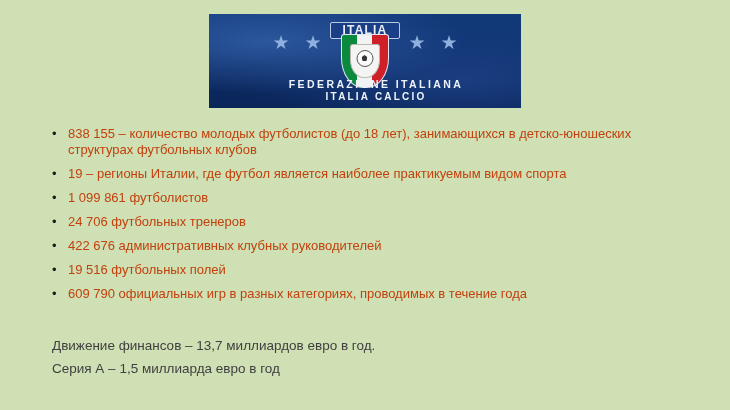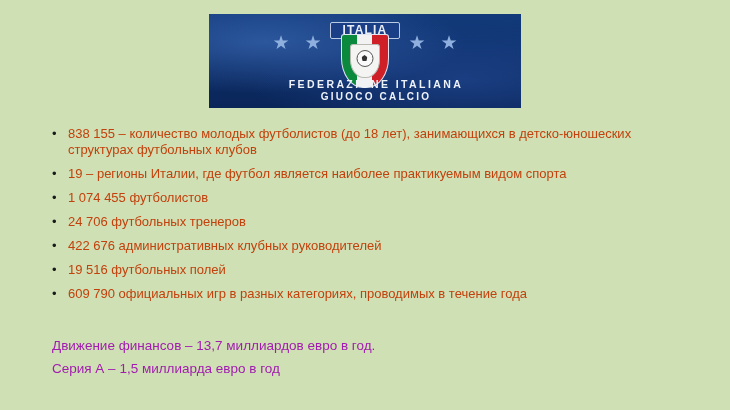--- a/index.html
+++ b/index.html
@@ -171,21 +171,21 @@
     line-height: 16px;
     color: #1a1a1a;
   }
   .footer {
     position: absolute;
     left: 52px;
     top: 334px;
     width: 640px;
     font-size: 13.5px;
     line-height: 23px;
-    color: #a21caf;
+    color: #404040;
   }
 </style>
 </head>
 <body>
 
 <div class="slide">
 
   <div class="banner">
     <div class="sheen"></div>
 
@@ -208,28 +208,28 @@
       <div class="crest-ribbon">ITALIA</div>
       <div class="crest-shield">
         <div class="crest-inner">
           <div class="crest-ball"></div>
         </div>
       </div>
     </div>
 
     <div class="banner-text">
       <div class="banner-line1">FEDERAZIONE  ITALIANA</div>
-      <div class="banner-line2">GIUOCO  CALCIO</div>
+      <div class="banner-line2">ITALIA  CALCIO</div>
     </div>
   </div>
 
   <div class="bullets">
     <div class="bullet">838 155 – количество молодых футболистов  (до 18 лет), занимающихся в детско-юношеских структурах футбольных клубов</div>
     <div class="bullet">19 – регионы Италии,  где футбол является наиболее практикуемым видом спорта</div>
-    <div class="bullet">1 074 455 футболистов</div>
+    <div class="bullet">1 099 861 футболистов</div>
     <div class="bullet">24 706 футбольных тренеров</div>
     <div class="bullet">422 676 административных клубных руководителей</div>
     <div class="bullet">19 516 футбольных полей</div>
     <div class="bullet">609 790 официальных игр в разных категориях, проводимых в течение года</div>
   </div>
 
   <div class="footer">
     <div>Движение финансов – 13,7 миллиардов евро в год.</div>
     <div>Серия А – 1,5 миллиарда евро в год</div>
   </div>

